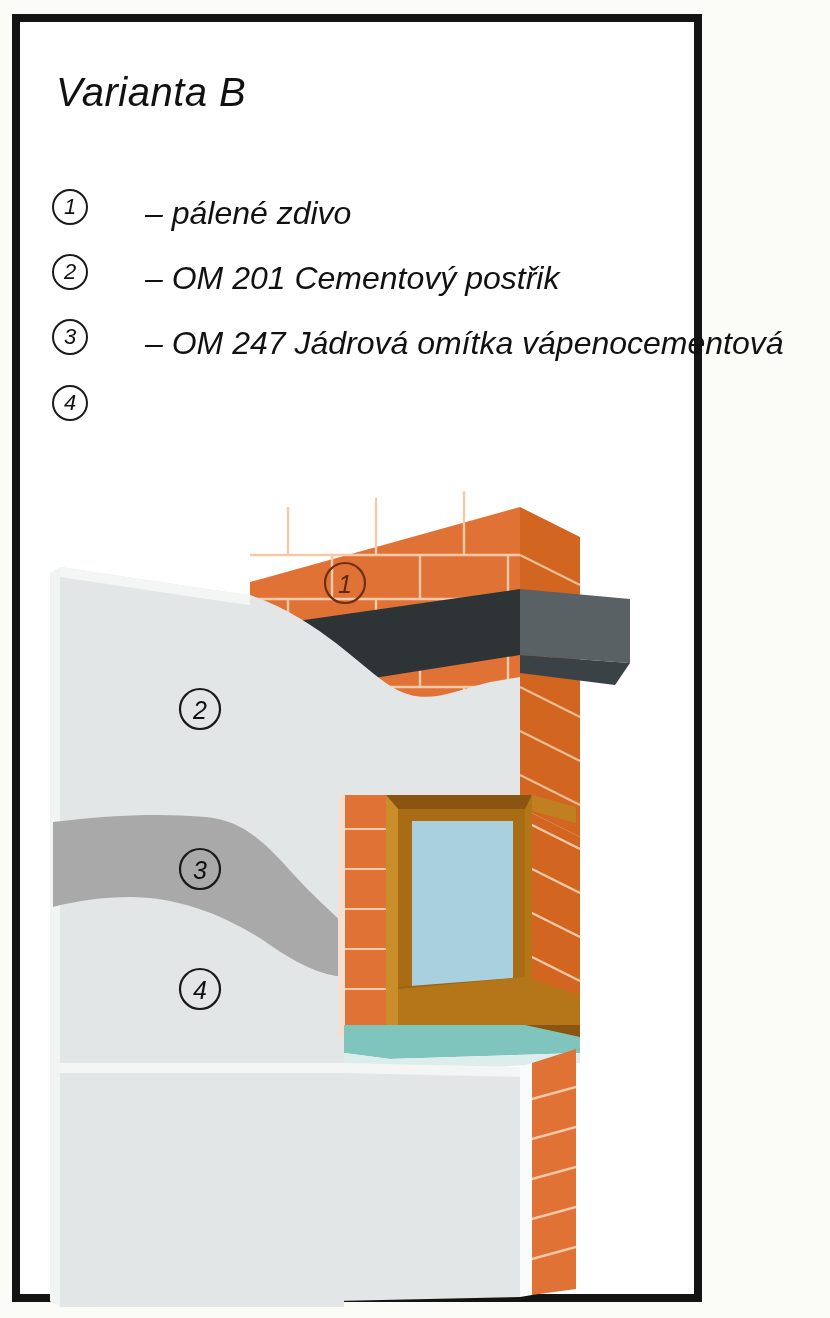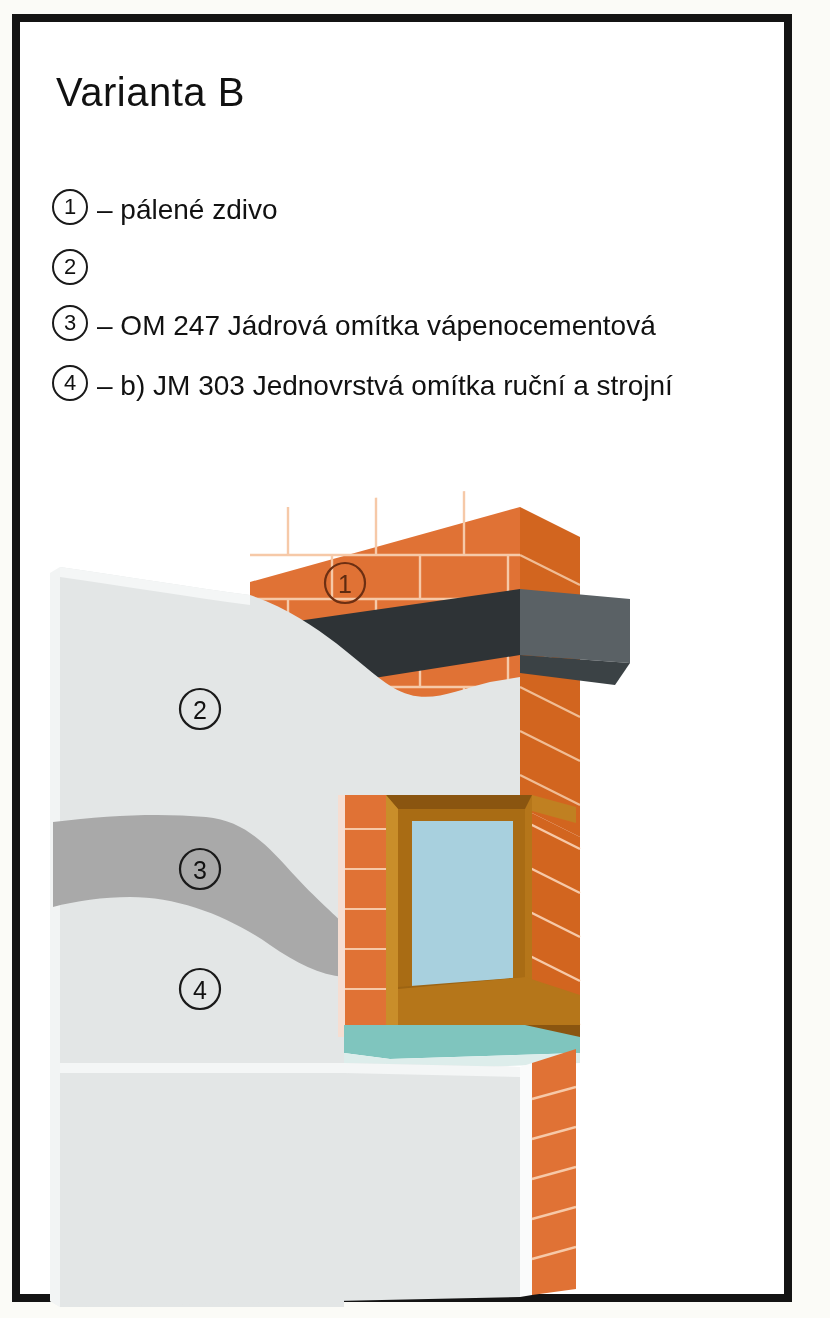--- a/index.html
+++ b/index.html
@@ -15,25 +15,26 @@
     width: 830px;
     height: 1318px;
     background: #fbfbf7;
     overflow: hidden;
   }
   
   #frame {
     position: absolute;
     left: 12px;
     top: 14px;
-    width: 780px;
+    width: 690px;
     height: 1288px;
     border: 8px solid #141414;
     background: #7dd3fc;
     box-sizing: border-box;
+    font-style: italic;
   }
   #content {
     position: absolute;
     inset: 0;
     background: #ffffff;
   }
 
   
   #title {
     position: absolute;
@@ -70,24 +71,25 @@
     font-size: 22px;
     color: #111111;
     box-sizing: border-box;
     margin-top: 1px;
   }
   .legend-texts {
     margin-left: 9px;
     padding-top: 4px;
   }
   .legend-line {
-    font-size: 28px;
+    font-size: 32px;
     color: #111111;
     line-height: 1.32;
     white-space: nowrap;
+    margin-left: 48px;
   }
 
   
   #diagram {
     position: absolute;
     left: 0px;
     top: 455px;
     width: 786px;
     height: 830px;
   }
@@ -121,33 +123,35 @@
 
         <div class="legend-row">
           <div class="legend-bullet">1</div>
           <div class="legend-texts">
             <div class="legend-line">– pálené zdivo</div>
           </div>
         </div>
 
         <div class="legend-row">
           <div class="legend-bullet">2</div>
+          <div class="legend-texts">
+            <div class="legend-line">– OM 201 Cementový postřik</div>
+          </div>
         </div>
 
         <div class="legend-row">
           <div class="legend-bullet">3</div>
           <div class="legend-texts">
             <div class="legend-line">– OM 247 Jádrová omítka vápenocementová</div>
           </div>
         </div>
 
         <div class="legend-row">
           <div class="legend-bullet">4</div>
           <div class="legend-texts">
-            <div class="legend-line">– b) JM 303 Jednovrstvá omítka ruční a strojní</div>
           </div>
         </div>
 
       </div>
 
       <div id="diagram">
         <svg width="786" height="830" viewBox="0 0 786 830">
 
           <defs>
             <clipPath id="clipUpperBrick">

